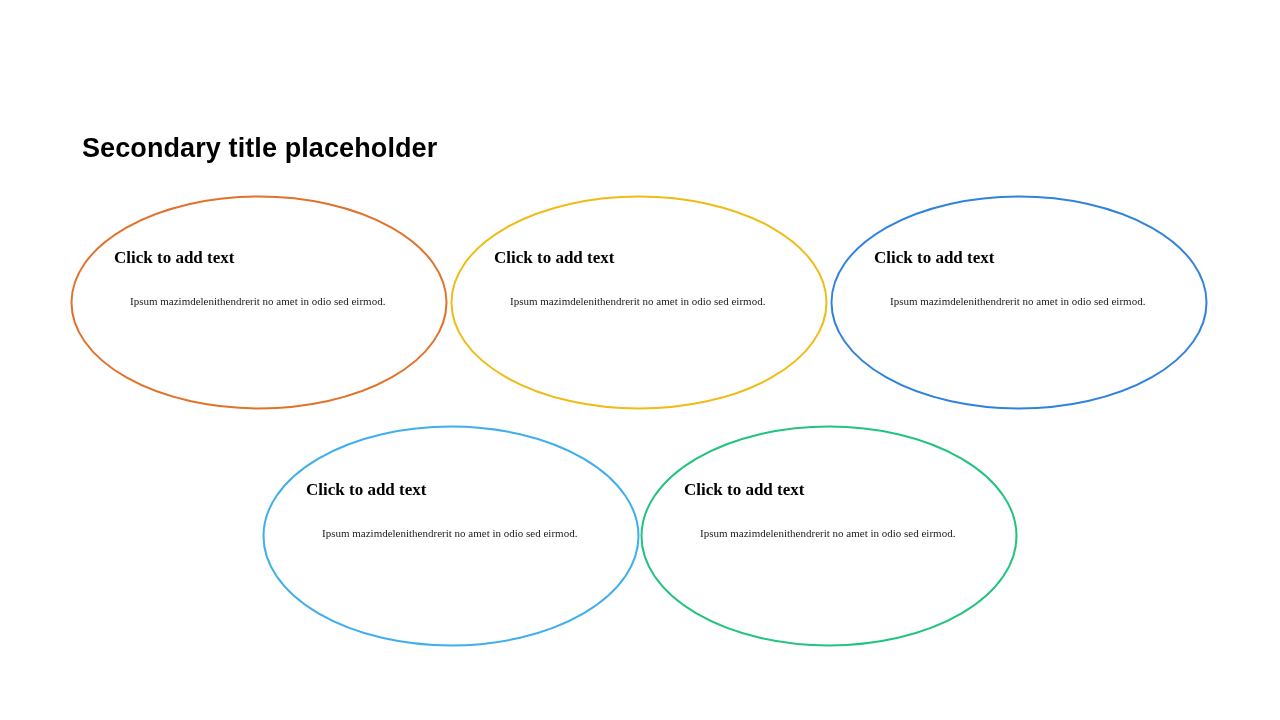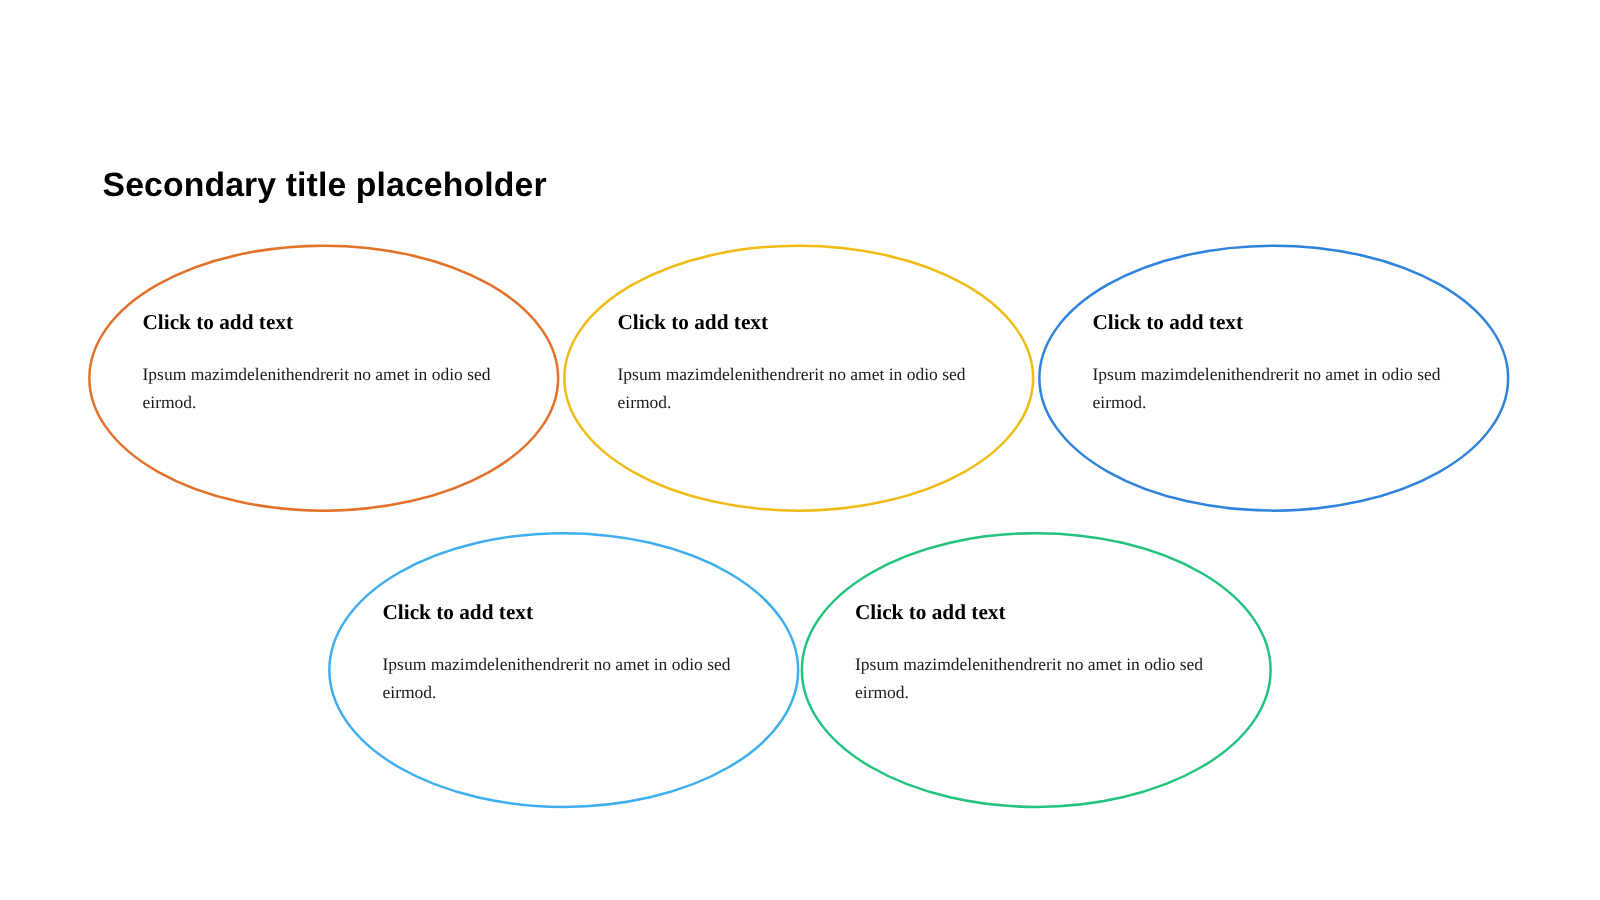--- a/index.html
+++ b/index.html
@@ -59,25 +59,25 @@
   .ellipse-heading {
     font-size: 17px;
     font-weight: bold;
     color: #000000;
     line-height: 20px;
     margin: 0 0 22px 0;
     white-space: nowrap;
   }
 
   .ellipse-body {
-    font-size: 14px;
+    font-size: 11px;
     font-weight: normal;
     color: #1a1a1a;
     line-height: 22px;
-    margin: 0;
+    margin: 16px;
     max-width: 290px;
   }
 </style>
 </head>
 <body>
 
 <div id="slide">
 
   <div id="slide-title">Secondary title placeholder</div>
 

